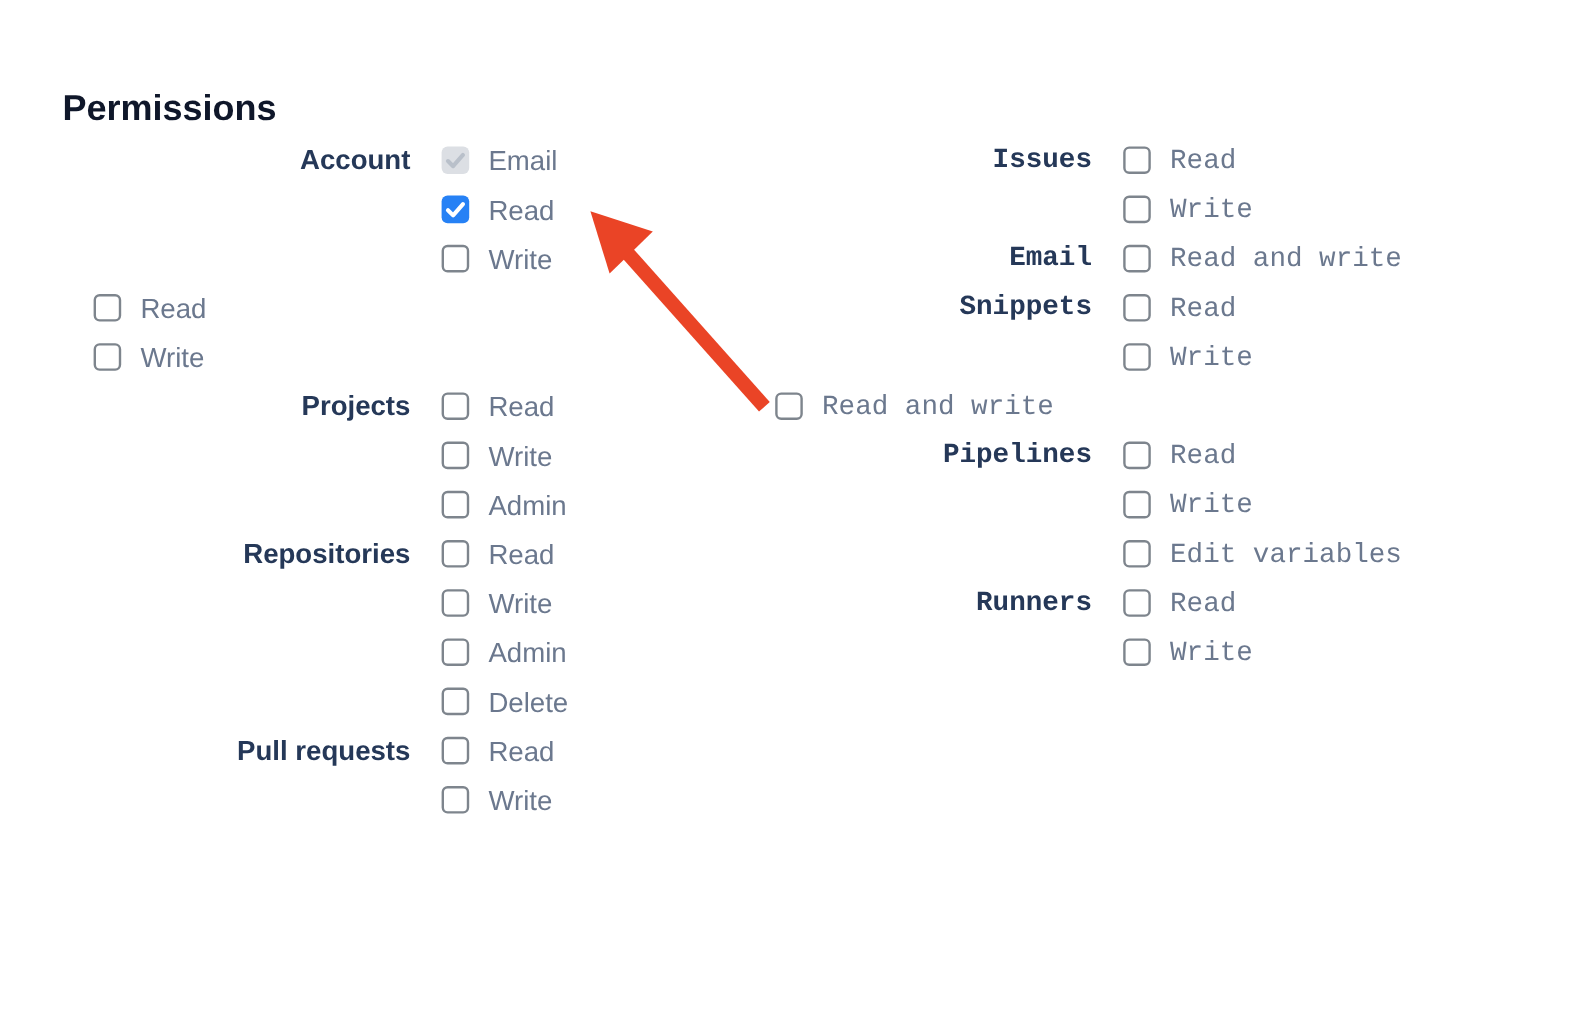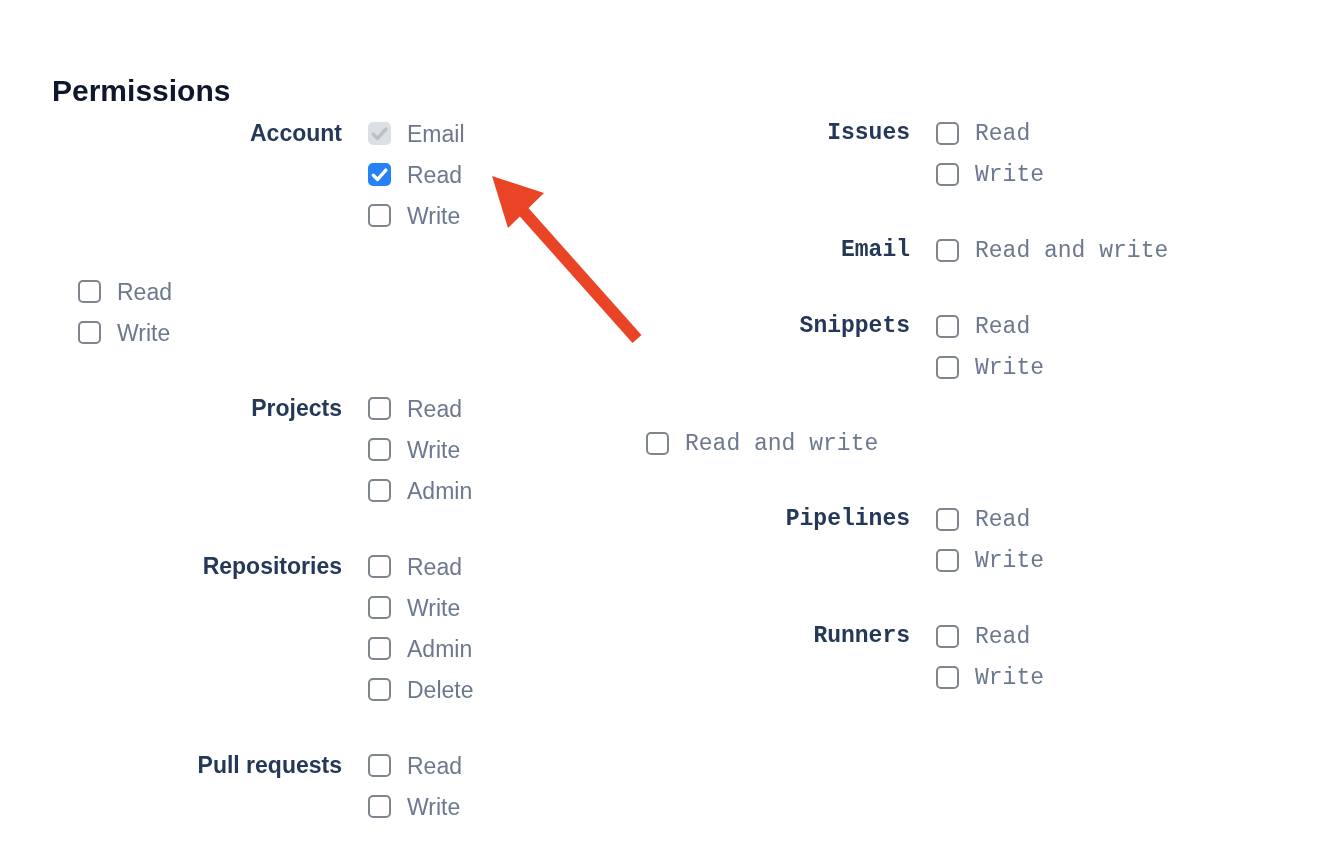--- a/index.html
+++ b/index.html
@@ -8,21 +8,21 @@
     background:#ffffff;
     font-family:"Liberation Sans","DejaVu Sans",sans-serif;
   }
   .page-heading{
     position:absolute;left:52px;top:48px;
     font-size:30px;font-weight:bold;line-height:36px;
     color:#0f172a;
   }
   .perm-col{
     position:absolute;top:113px;
-    display:flex;flex-direction:column;gap:35px;
+    display:flex;flex-direction:column;
   }
   .perm-col.left{left:52px;}
   .perm-col.right{left:620px;font-family:Liberation Mono, monospace;}
   .perm-group{display:flex;align-items:flex-start;}
   .group-label{
     width:290px;text-align:right;flex:none;
     padding-top:4px;
   }
   .group-label .txt{
     display:inline-block;max-width:210px;text-align:right;
@@ -210,20 +210,24 @@
   <div class="option-row">
     <span class="cbx unchecked"></span>
     <span class="opt-label">Read</span>
   </div>
 
   <div class="option-row">
     <span class="cbx unchecked"></span>
     <span class="opt-label">Write</span>
   </div>
 
+  <div class="option-row">
+    <span class="cbx unchecked"></span>
+    <span class="opt-label">Edit variables</span>
+  </div>
 </div>
   </div>
 
   <div class="perm-group">
     <div class="group-label"><span class="txt">Runners</span></div>
     <div class="options">
   <div class="option-row">
     <span class="cbx unchecked"></span>
     <span class="opt-label">Read</span>
   </div>

